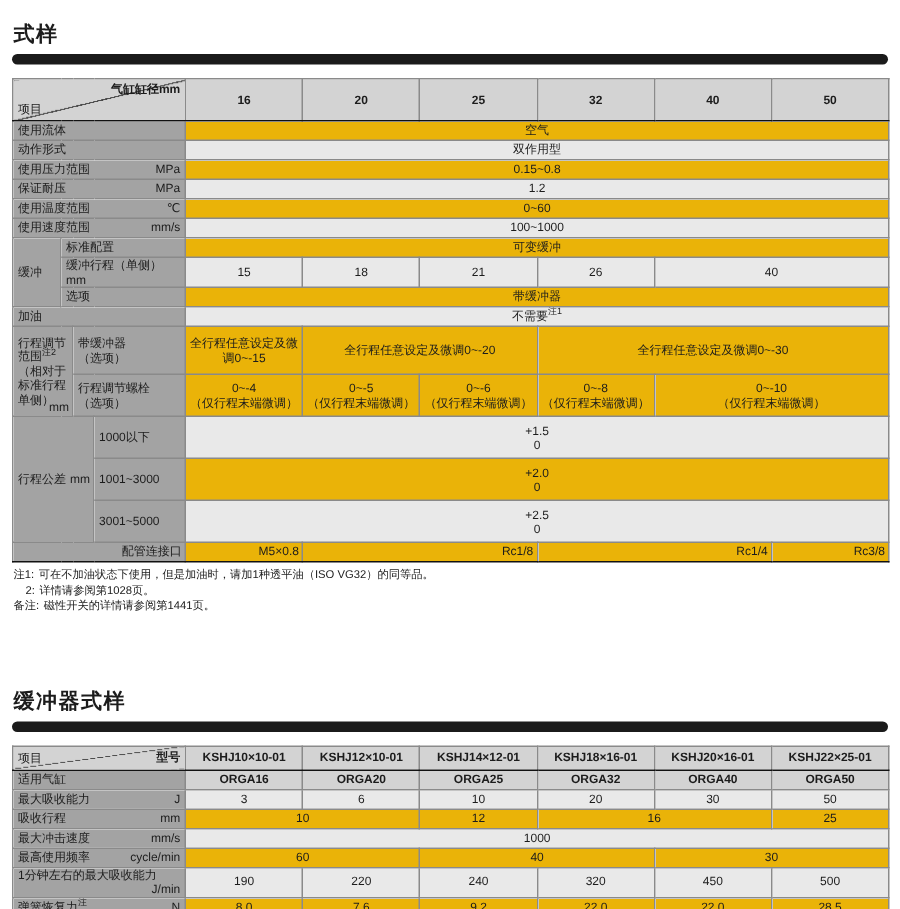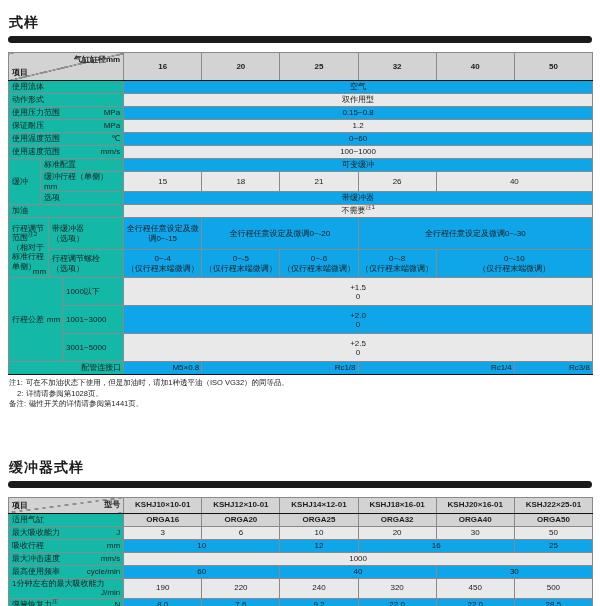--- a/index.html
+++ b/index.html
@@ -18,40 +18,40 @@
   td, th {
     border:1px solid #8a8a8a;
     font-size:8px; font-weight:normal;
     padding:0 2px; text-align:center; vertical-align:middle;
     line-height:1.2; overflow:hidden;
   }
   table { border:1px solid #3a3a3a; }
   tr.hdr th { border-bottom:1.5px solid #111; }
   tr.last td { border-bottom:1.5px solid #111;text-align:right; }
 
-  .lbl { background:#14b8a6; text-align:left; padding-left:3px; }
+  .lbl { background:#a3a3a3; text-align:left; padding-left:3px; }
   .hd  { background:#d3d3d3; font-weight:bold; }
   .alt { background:#e9e9e9; }
-  .wht { background:#0ea5e9; }
+  .wht { background:#eab308; }
 
   .unit { float:right; padding-right:1px; }
   sup { font-size:6px; line-height:0; }
 
   .rh13 { height:13px; }
   .rh16 { height:16px; }
   .rh28 { height:28px; }
   .rh32 { height:32px; }
 
   .diag {
     position:relative; background:#d3d3d3; padding:0;
     background-image:linear-gradient(to bottom right,
       rgba(0,0,0,0) 49.3%, #4a4a4a 49.3%, #4a4a4a 50.9%, rgba(0,0,0,0) 50.9%);
   }
   .diag .tr { position:absolute; top:2px; right:3px; font-weight:bold; font-size:8px; }
-  .diag .bl { position:absolute; bottom:2px; left:3px; font-weight:bold; font-size:8px; }
+  .diag .bl { position:absolute; bottom:2px; left:3px; font-weight:normal; font-size:8px; }
 
   .stack span { display:block; line-height:1.15; }
   .two span { display:block; line-height:1.2; }
 
   .lblrel { position:relative; }
   .lblrel .unit-br { position:absolute; right:2px; bottom:1px; }
   .lblrel .unit-mr { position:absolute; right:2px; top:50%; transform:translateY(-50%); }
 
   .notes { font-size:7.5px; line-height:1.4; margin:3px 0 0 1px; }
   .note-row { display:flex; }

